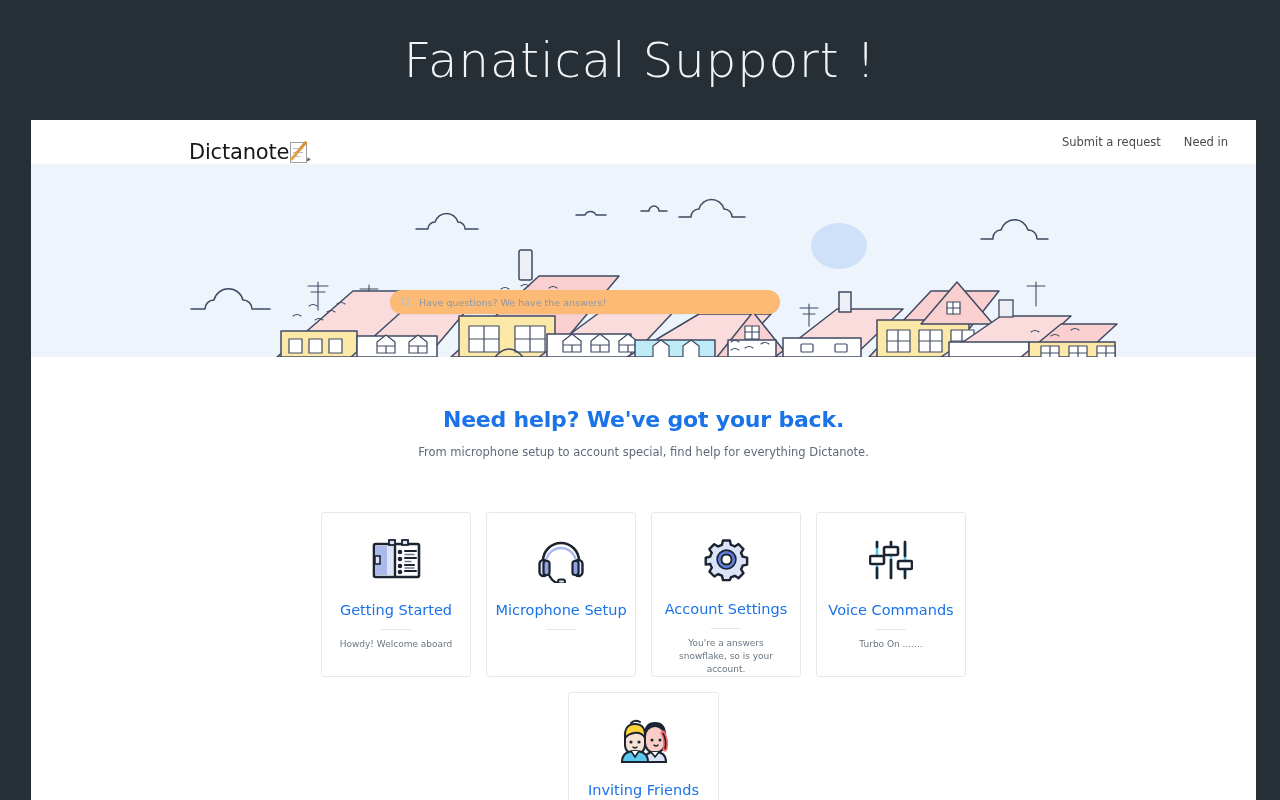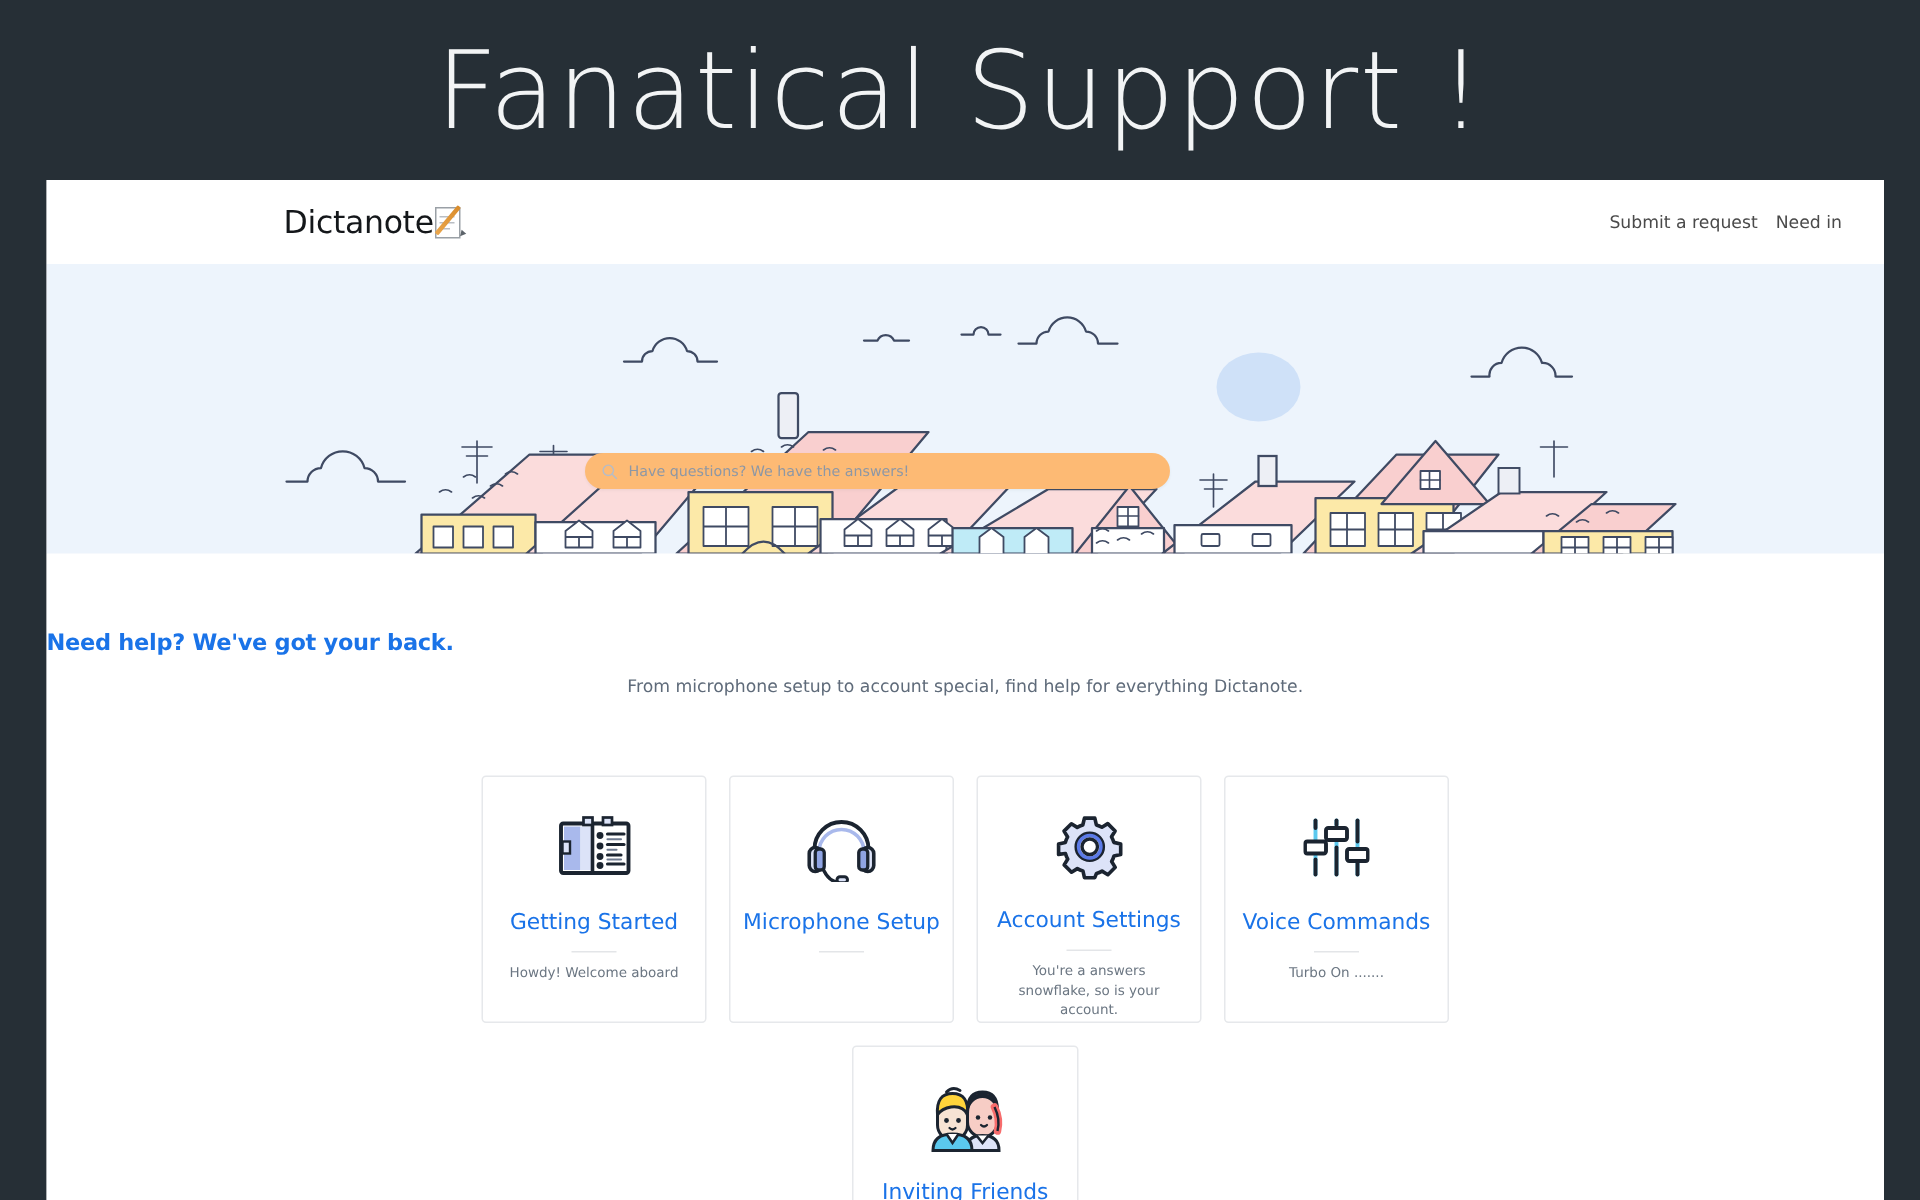--- a/index.html
+++ b/index.html
@@ -7,32 +7,32 @@
     width:1280px; height:800px;
     background:#262F36;
     font-family:"Liberation Sans", sans-serif;
     overflow:hidden;
   }
   #banner-title {
     width:1280px; height:120px;
     display:flex; align-items:center; justify-content:center;
     color:#F2F4F5;
     font-family:"DejaVu Sans", sans-serif;
-    font-size:72px; font-weight:300; letter-spacing:1px;
+    font-size:48px; font-weight:300; letter-spacing:1px;
     line-height:1;
   }
   #page-frame {
     position:absolute; left:31px; top:120px;
     width:1225px; height:680px;
     background:#ffffff; overflow:hidden;
   }
   
   #site-header {
-    height:56px; background:#fff;
-    display:flex; align-items:center;
+    height:44px; background:#fff;
+    display:flex; 
     padding:0 28px 0 158px;
   }
   #brand { display:flex; align-items:flex-end; gap:1px; }
   #brand-text {
     font-family:"DejaVu Sans", sans-serif;
     font-size:21px; color:#14171A; font-weight:400; letter-spacing:-.2px;
   }
   #brand-icon { position:relative; width:22px; height:24px; }
   #brand-icon .sheet {
     position:absolute; left:0; top:2px; width:17px; height:21px;
@@ -47,21 +47,21 @@
     background:linear-gradient(#d98c2b,#eaa64c);
     transform:rotate(40deg); transform-origin:50% 50%;
     border-radius:1px;
   }
   #brand-icon .tip {
     position:absolute; left:15.6px; top:18px;
     width:0;height:0;border-left:2.4px solid transparent;
     border-right:2.4px solid transparent;border-top:4px solid #5c636a;
     transform:rotate(40deg);
   }
-  #header-nav { margin-left:auto; display:flex; align-items:center; gap:12px; }
+  #header-nav { margin-left:auto; display:flex; align-items:center; gap:23px; }
   #header-nav a {
     font-size:11.5px; color:#4a4a4a; text-decoration:none;
     font-family:"DejaVu Sans", sans-serif;
   }
   
   #hero {
     position:relative; height:193px; background:#EDF4FC; overflow:hidden;
   }
   #hero-illustration { position:absolute; inset:0; }
   #search-wrap {
@@ -76,23 +76,23 @@
   }
   #search-input {
     border:none; outline:none; background:transparent; flex:1;
     font-size:9.5px; color:#5f6b7a;
     font-family:"DejaVu Sans", sans-serif;
   }
   #search-input::placeholder { color:#8d97a5; }
   
   #main { background:#fff; padding-top:50px; }
   #page-title {
-    color:#1a73e8;
-    font-family:"DejaVu Sans", sans-serif;
-    font-size:15px; font-weight:700; letter-spacing:-.2px;
+    text-align:center; color:#1a73e8;
+    font-family:"DejaVu Sans", sans-serif;
+    font-size:22px; font-weight:700; letter-spacing:-.2px;
   }
   #page-subtitle {
     text-align:center; color:#5f6b7a; margin-top:13px;
     font-family:"DejaVu Sans", sans-serif; font-size:11.5px;
   }
   #cards-row {
     margin-top:53px; display:flex; justify-content:center; gap:15px;
   }
   .card {
     width:150px; height:165px; border:1px solid #e6e8eb; border-radius:3px;

